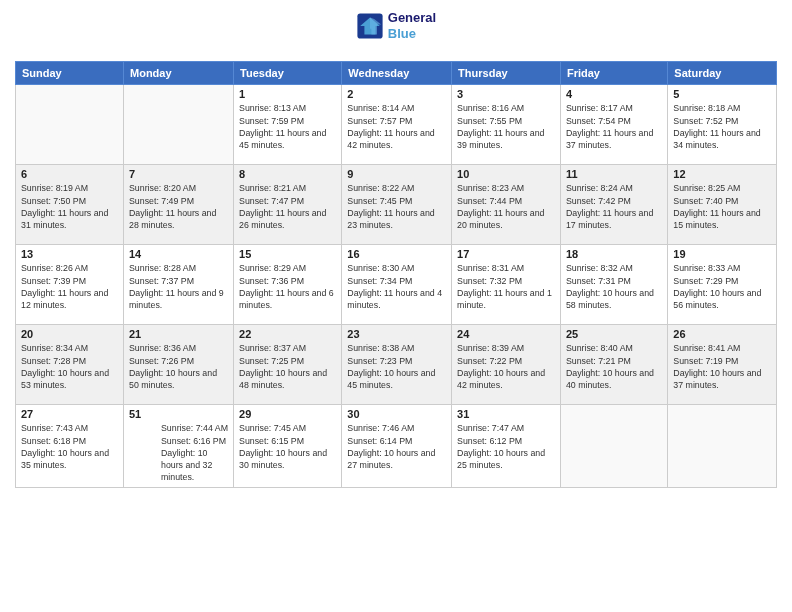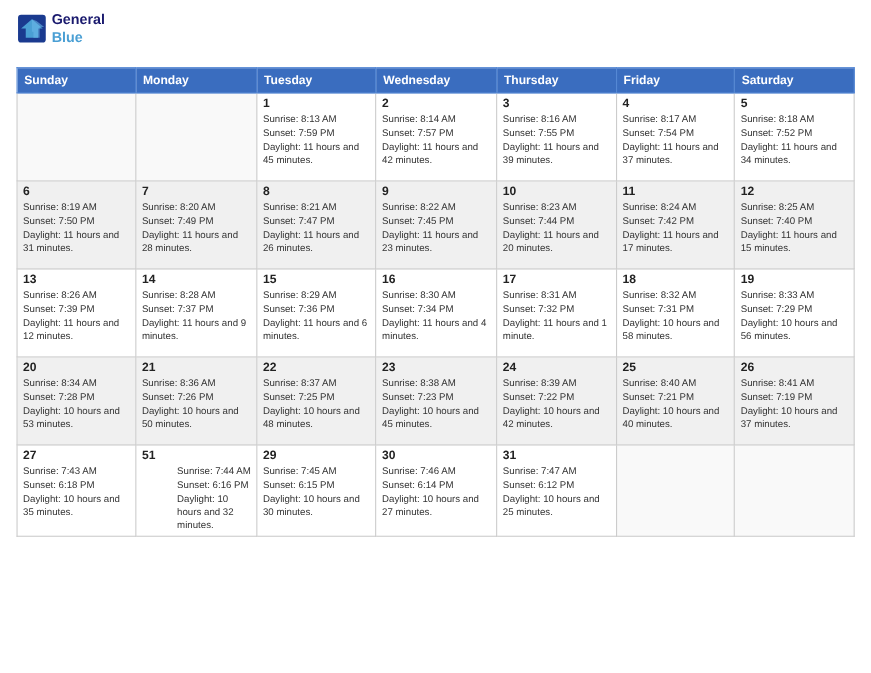--- a/index.html
+++ b/index.html
@@ -10,21 +10,21 @@
       height: 612px;
       overflow: hidden;
     }
     .page {
       width: 792px;
       min-height: 612px;
       padding: 10px 15px 10px 15px;
     }
     .header-row {
       display: flex;
-      justify-content: space-between;
+      justify-content: center;
       align-items: flex-start;
       margin-bottom: 20px;
     }
     .logo {
       display: flex;
       align-items: center;
       gap: 4px;
     }
     .logo-text {
       font-size: 13px;

